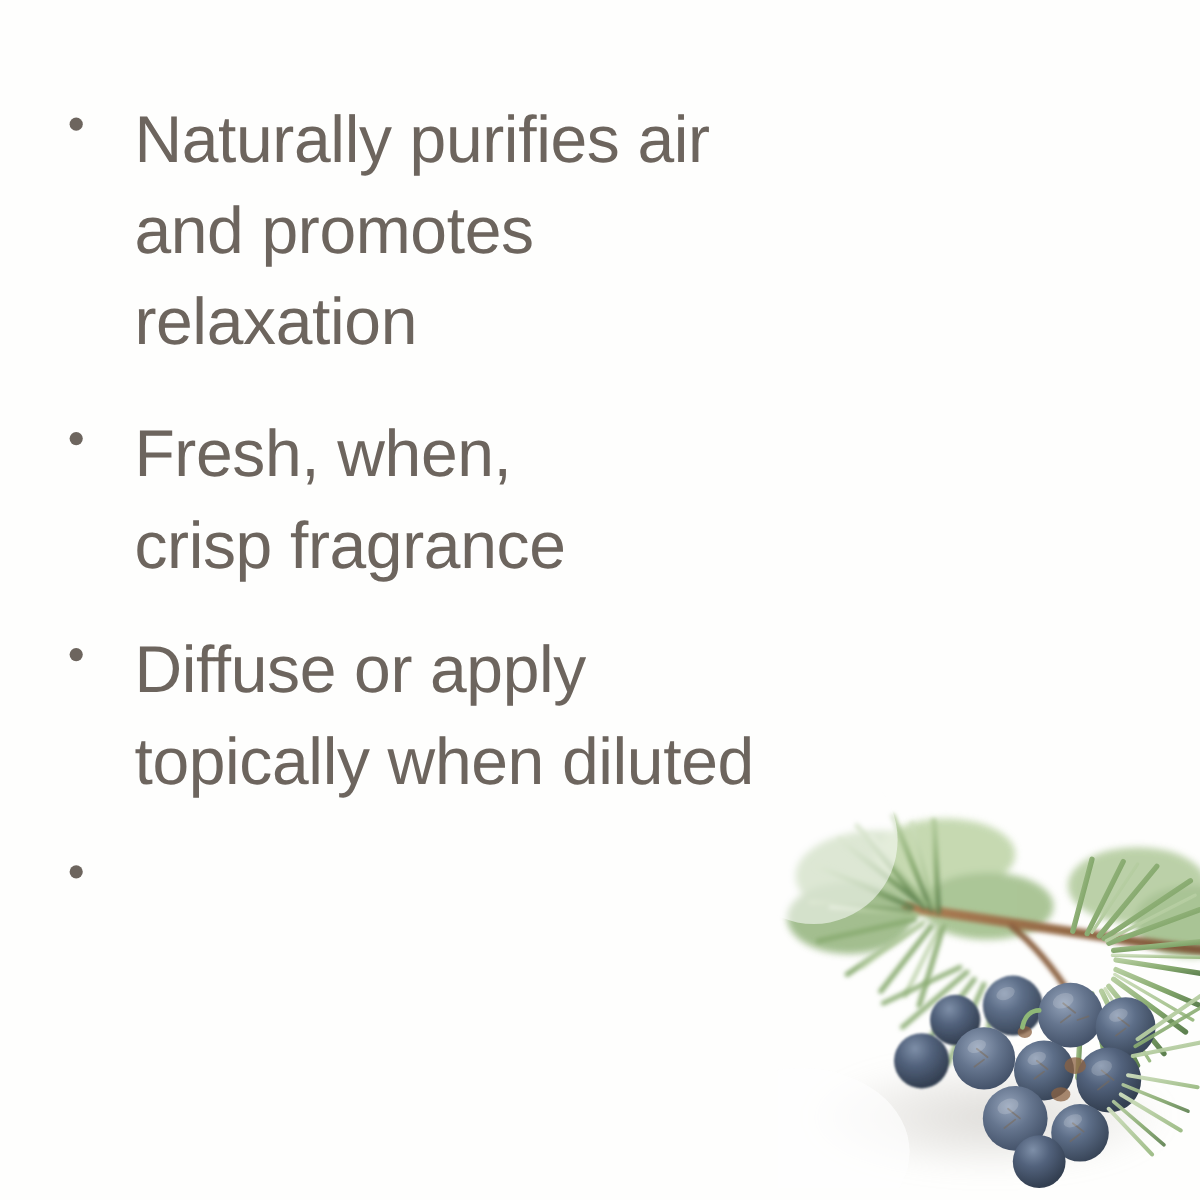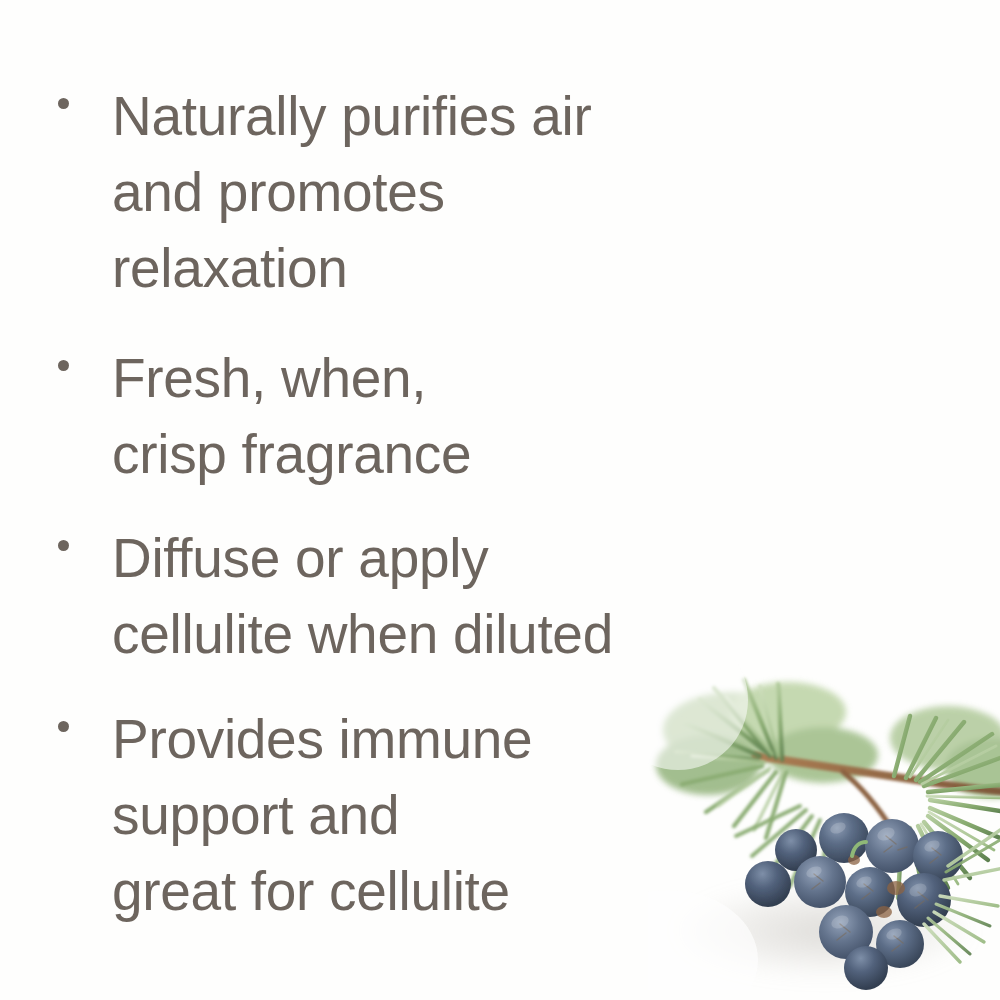--- a/index.html
+++ b/index.html
@@ -113,28 +113,25 @@
 
     <li class="benefit-item item-2">
       <span class="bullet-dot"></span>
       <span class="benefit-text">Fresh, when,
 crisp fragrance</span>
     </li>
 
     <li class="benefit-item item-3">
       <span class="bullet-dot"></span>
       <span class="benefit-text">Diffuse or apply
-cellulite when diluted</span>
+topically when diluted</span>
     </li>
 
     <li class="benefit-item item-4">
       <span class="bullet-dot"></span>
-      <span class="benefit-text">Provides immune
-support and
-great for cellulite</span>
     </li>
 
   </ul>
 
   <div id="juniper-photo">
     <svg viewBox="0 0 360 330" xmlns="http://www.w3.org/2000/svg">
       <defs>
         <radialGradient id="berryA" cx="36%" cy="30%" r="72%">
           <stop offset="0%" stop-color="#8a9ab2"></stop>
           <stop offset="42%" stop-color="#5d6e88"></stop>

